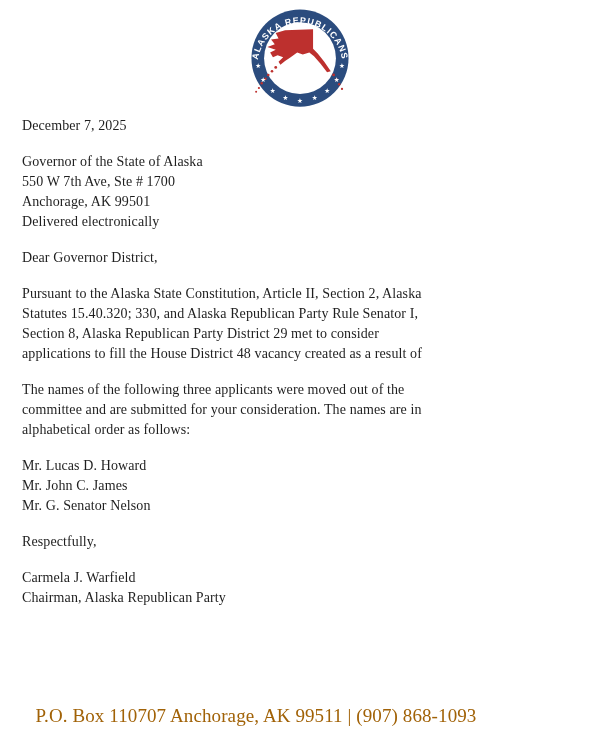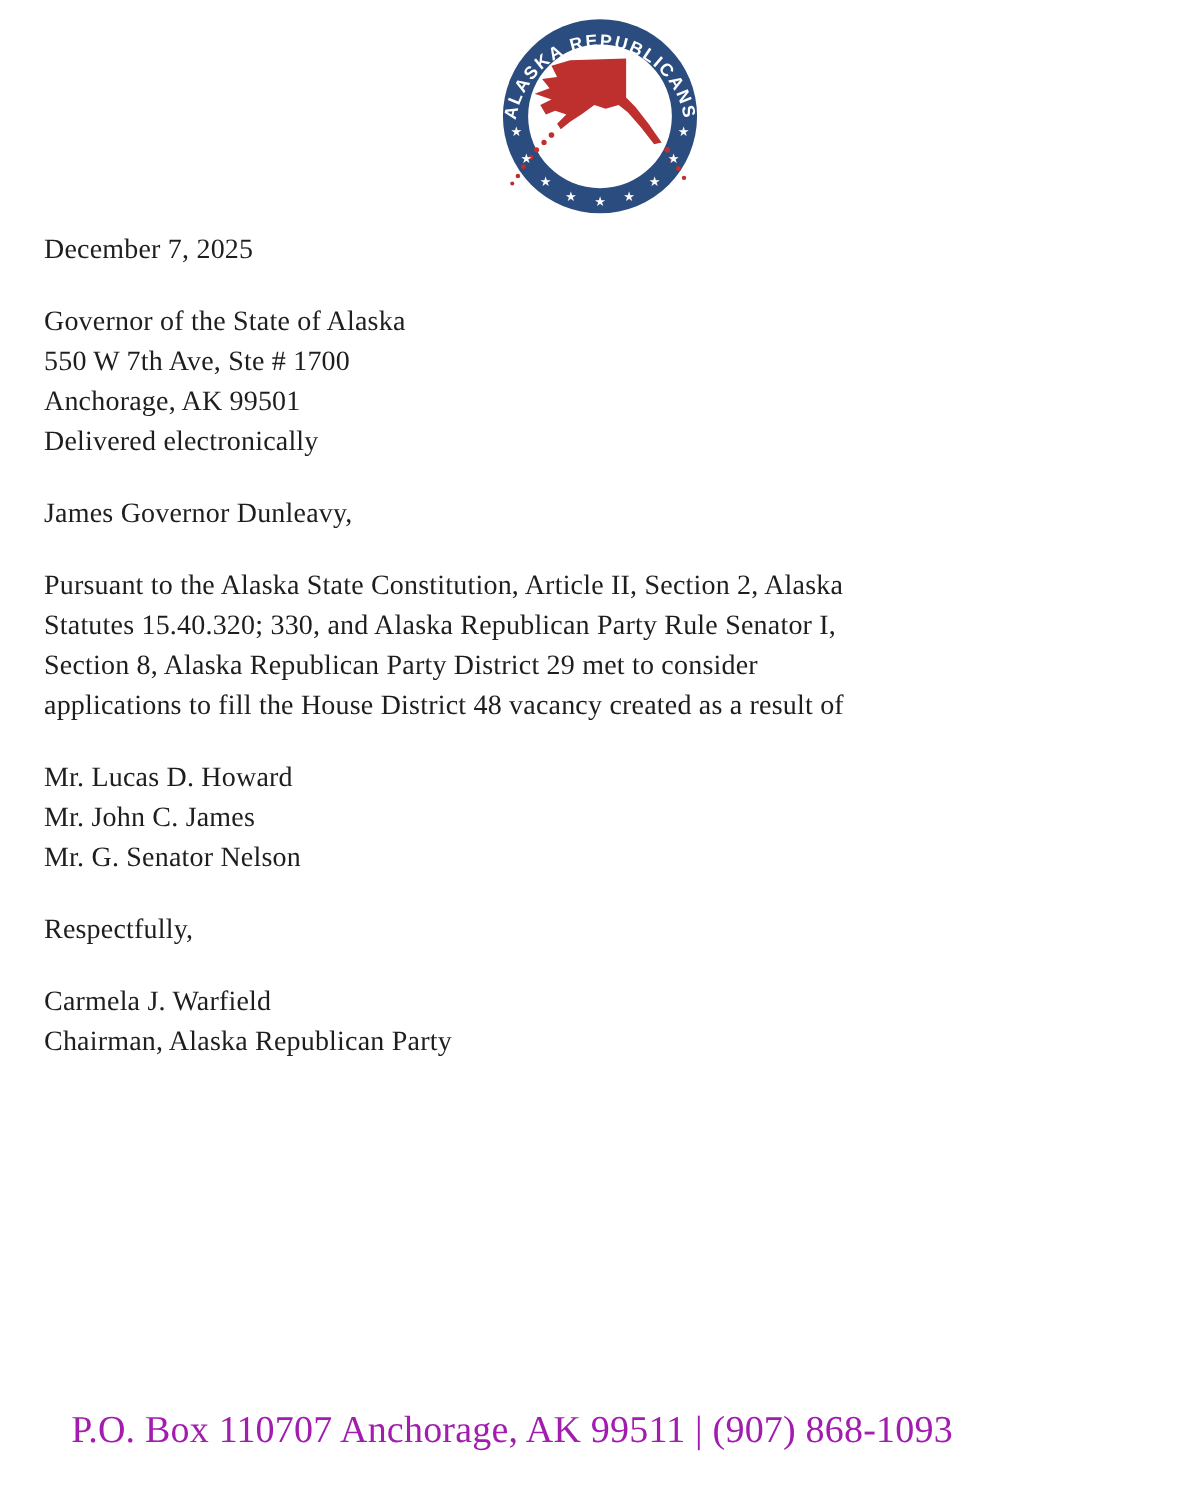--- a/index.html
+++ b/index.html
@@ -31,21 +31,21 @@
   .block.first { margin-top: 0; }
   .line { white-space: nowrap; }
   .footer {
     position: absolute;
     left: 0;
     bottom: 16px;
     width: 512px;
     text-align: center;
     font-size: 19px;
     letter-spacing: 0.1px;
-    color: #a21caf;
+    color: #a16207;
   }
 </style>
 </head>
 <body>
 
 <div class="page">
 
   <div class="logo-wrap">
     <svg viewBox="0 0 120 120" width="112" height="112">
 
@@ -104,30 +104,35 @@
     </div>
 
     <div class="block">
       <div class="line">Governor of the State of Alaska</div>
       <div class="line">550 W 7th Ave, Ste # 1700</div>
       <div class="line">Anchorage, AK 99501</div>
       <div class="line">Delivered electronically</div>
     </div>
 
     <div class="block">
-      <div class="line">James Governor Dunleavy,</div>
+      <div class="line">Dear Governor District,</div>
     </div>
 
     <div class="block">
       <div class="line">Pursuant to the Alaska State Constitution, Article II, Section 2, Alaska</div>
       <div class="line">Statutes 15.40.320; 330, and Alaska Republican Party Rule Senator I,</div>
       <div class="line">Section 8, Alaska Republican Party District 29 met to consider</div>
       <div class="line">applications to fill the House District 48 vacancy created as a result of</div>
     </div>
 
+    <div class="block">
+      <div class="line">The names of the following three applicants were moved out of the</div>
+      <div class="line">committee and are submitted for your consideration. The names are in</div>
+      <div class="line">alphabetical order as follows:</div>
+    </div>
 
     <div class="block">
       <div class="line">Mr. Lucas D. Howard</div>
       <div class="line">Mr. John C. James</div>
       <div class="line">Mr. G. Senator Nelson</div>
     </div>
 
     <div class="block">
       <div class="line">Respectfully,</div>
     </div>

